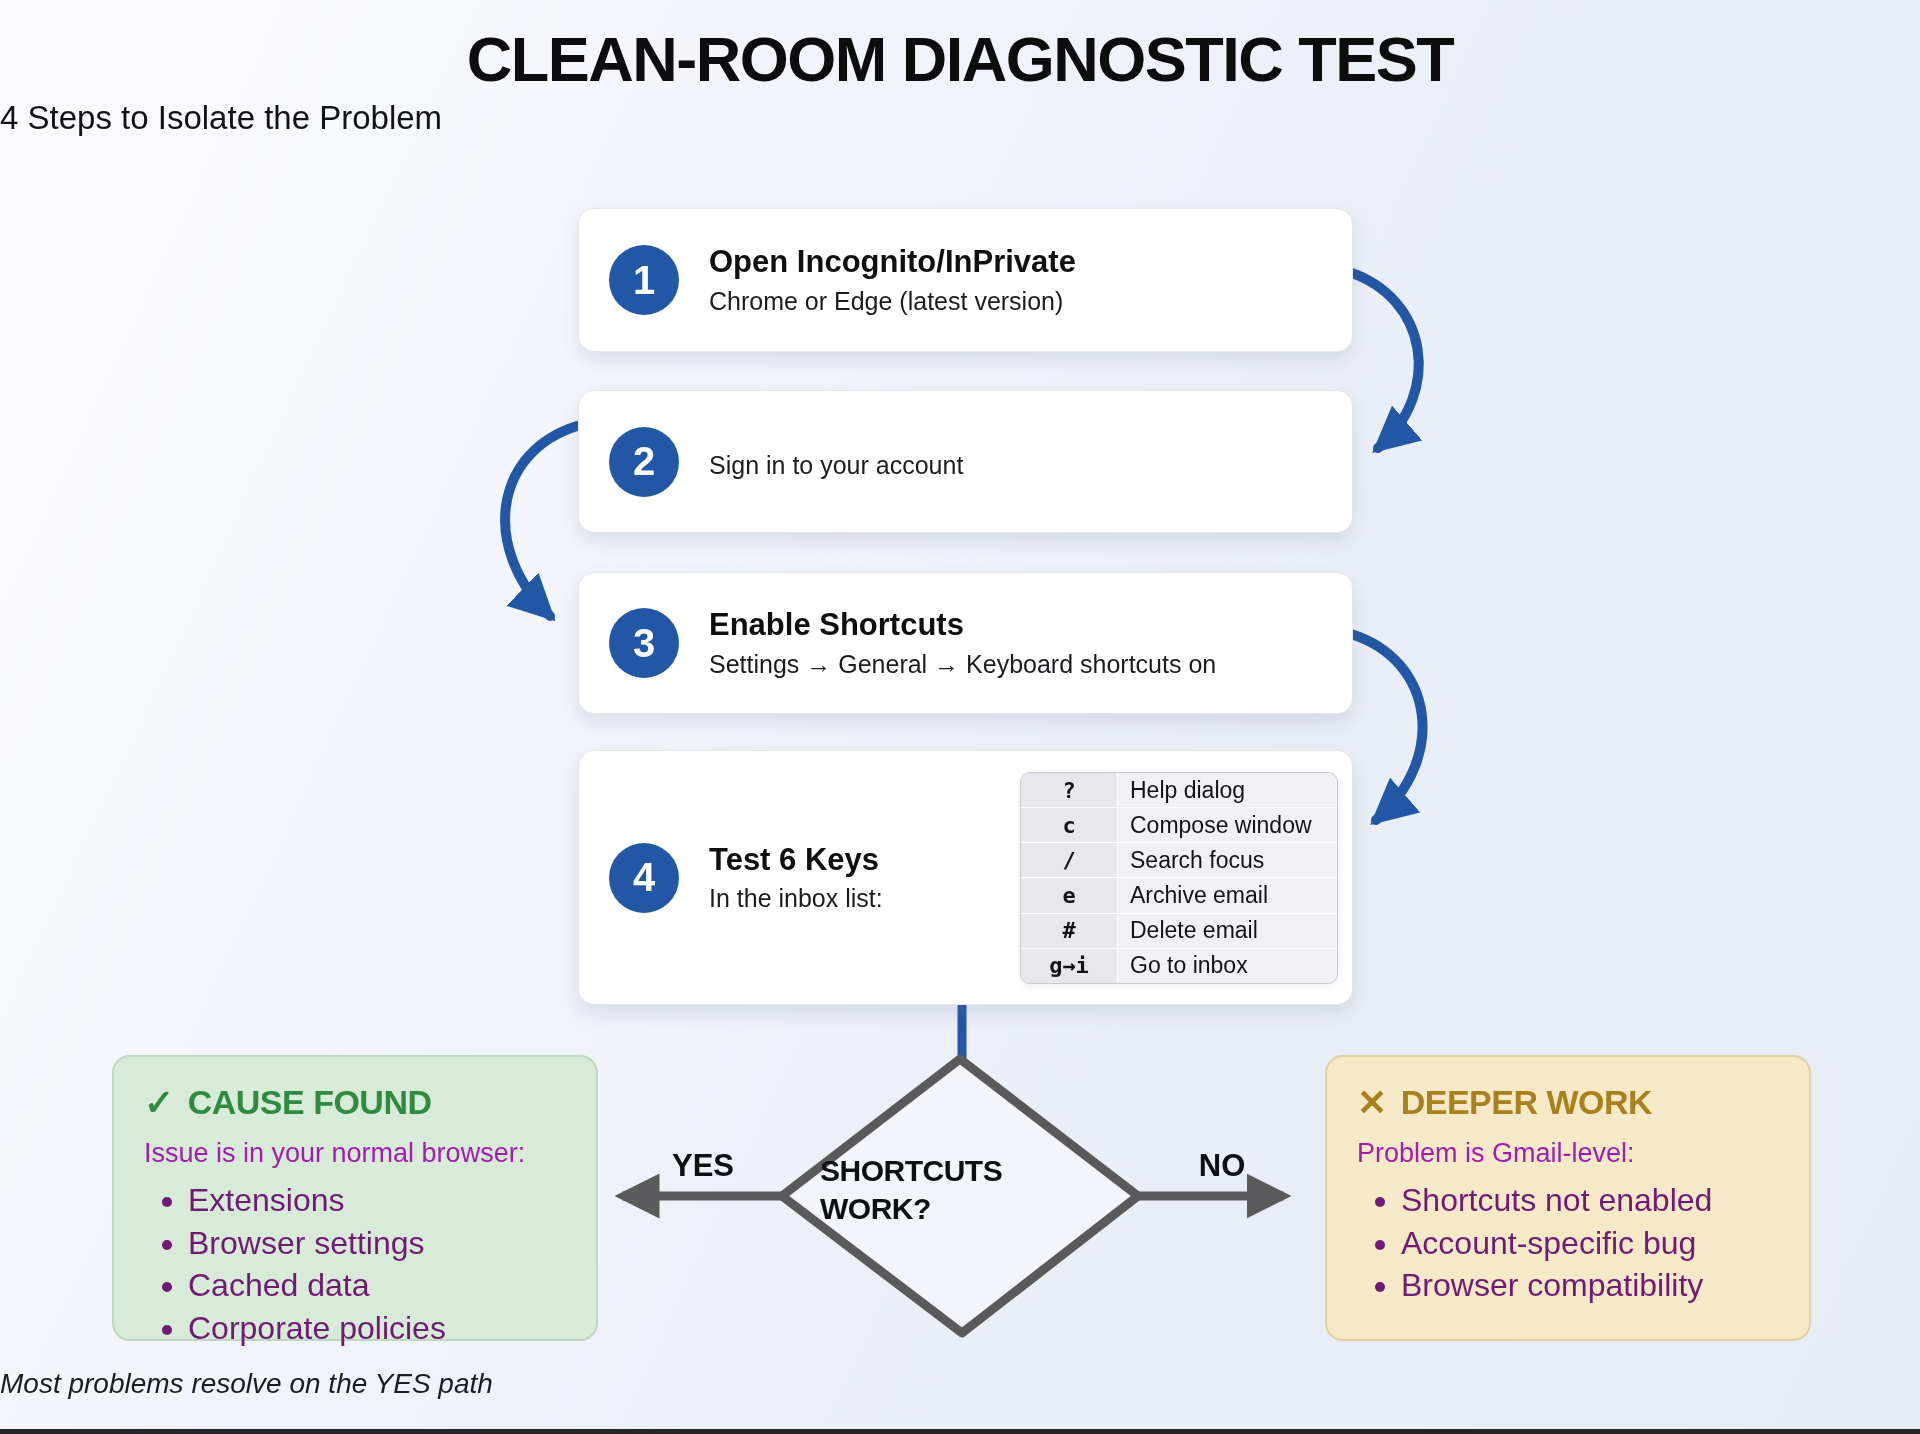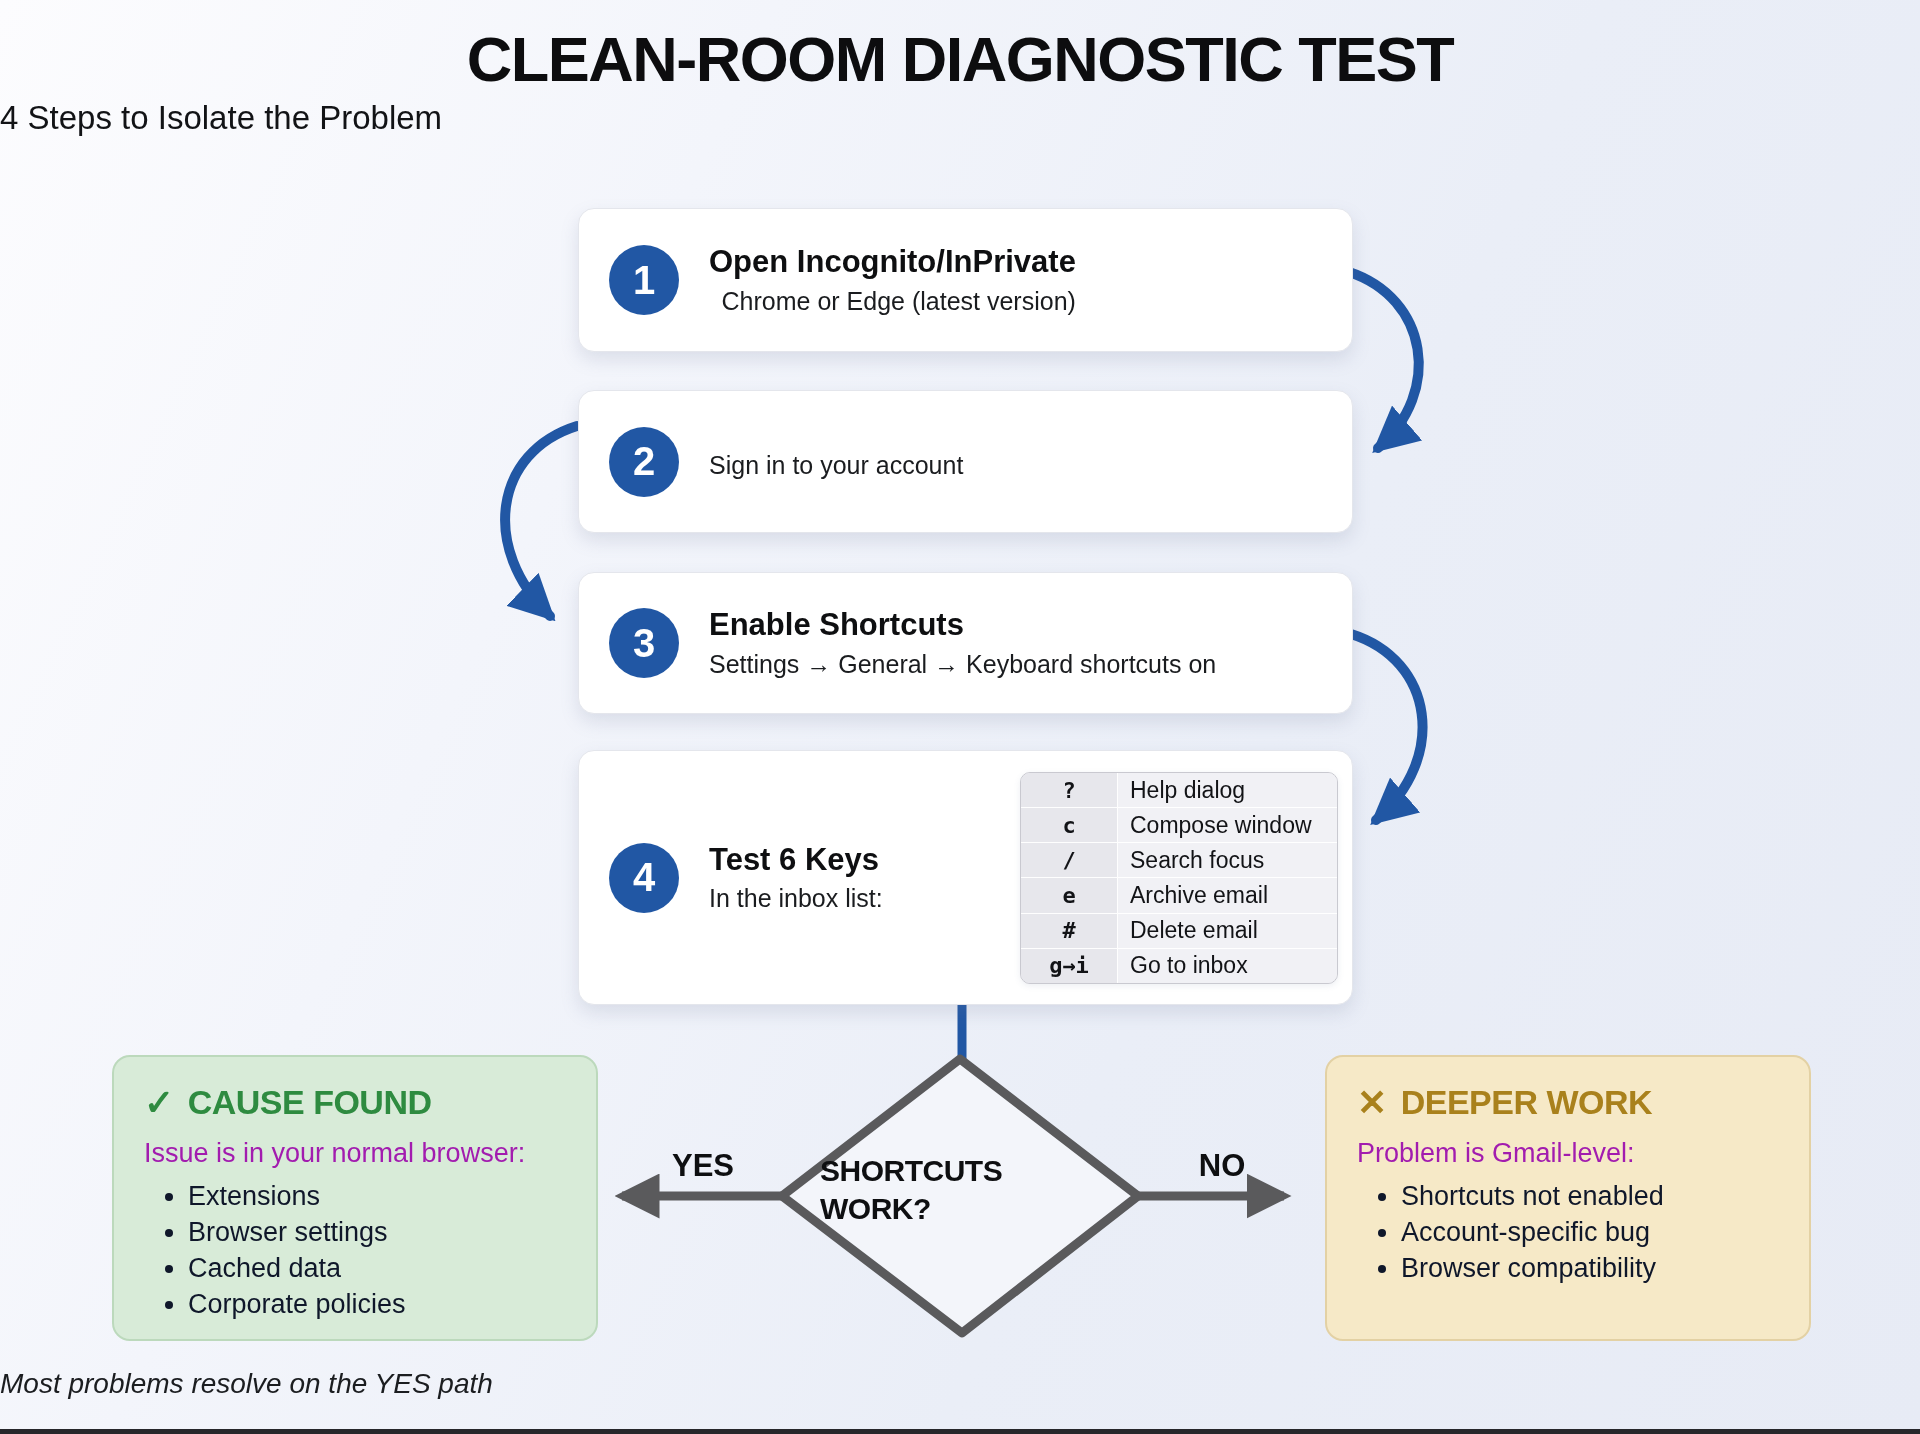--- a/index.html
+++ b/index.html
@@ -29,21 +29,21 @@
   .card2{top:390px;height:141px;}
   .card3{top:572px;height:140px;}
   .card4{top:750px;height:253px;}
   .badge{
     flex:0 0 auto;margin-left:30px;width:70px;height:70px;border-radius:50%;
     background:#2157a4;color:#ffffff;display:flex;align-items:center;justify-content:center;
     font-size:40px;font-weight:800;
   }
   .cardtext{margin-left:30px;}
   .cardtitle{font-size:31px;font-weight:800;color:#0e0f11;line-height:1.15;}
-  .cardsub{font-size:25px;font-weight:400;color:#1a1c1f;margin-top:6px;line-height:1.2;text-align:right;}
+  .cardsub{font-size:25px;font-weight:400;color:#1a1c1f;margin-top:6px;line-height:1.2;}
   table.keys{
     position:absolute;left:441px;top:21px;width:318px;height:212px;
     border-collapse:separate;border-spacing:0;
     background:#f0f0f4;border:1px solid #c9c9d0;border-radius:10px;overflow:hidden;
     font-size:23px;color:#121316;
     box-shadow:0 2px 6px rgba(110,120,155,.12);
   }
   table.keys td{border-top:1.5px solid rgba(255,255,255,.95);padding:0 12px;height:34px;}
   table.keys tr:first-child td{border-top:none;}
   td.k{
@@ -64,21 +64,21 @@
     box-sizing:border-box;padding:26px 30px;
   }
   .outcome.green{left:112px;background:#d8ebd8;border:2px solid #bcd9bc;}
   .outcome.orange{left:1325px;background:#f6e9c7;border:2px solid #e3d1a4;}
   .ohead{display:flex;align-items:center;gap:14px;font-size:34px;font-weight:800;letter-spacing:-0.5px;}
   .green .ohead{color:#2e8b40;}
   .orange .ohead{color:#a9811c;}
   .oicon{font-size:36px;font-weight:800;line-height:1;}
   .olead{font-size:27px;color:#a21caf;margin-top:16px;}
   .outcome ul{margin:10px 0 0 0;padding-left:44px;}
-  .outcome li{font-size:27px;color:#0f172a;line-height:1.33;}
+  .outcome li{font-size:32px;color:#701a75;line-height:1.33;}
   .footnote{
     position:absolute;top:1368px;left:0;width:100%;text-align:left;
     font-size:28px;font-style:italic;color:#1b1d20;
   }
   .bottom-bar{position:absolute;left:0;bottom:0;width:100%;height:5px;background:#26262a;}
 </style>
 </head>
 <body>
 
 <div class="canvas">

